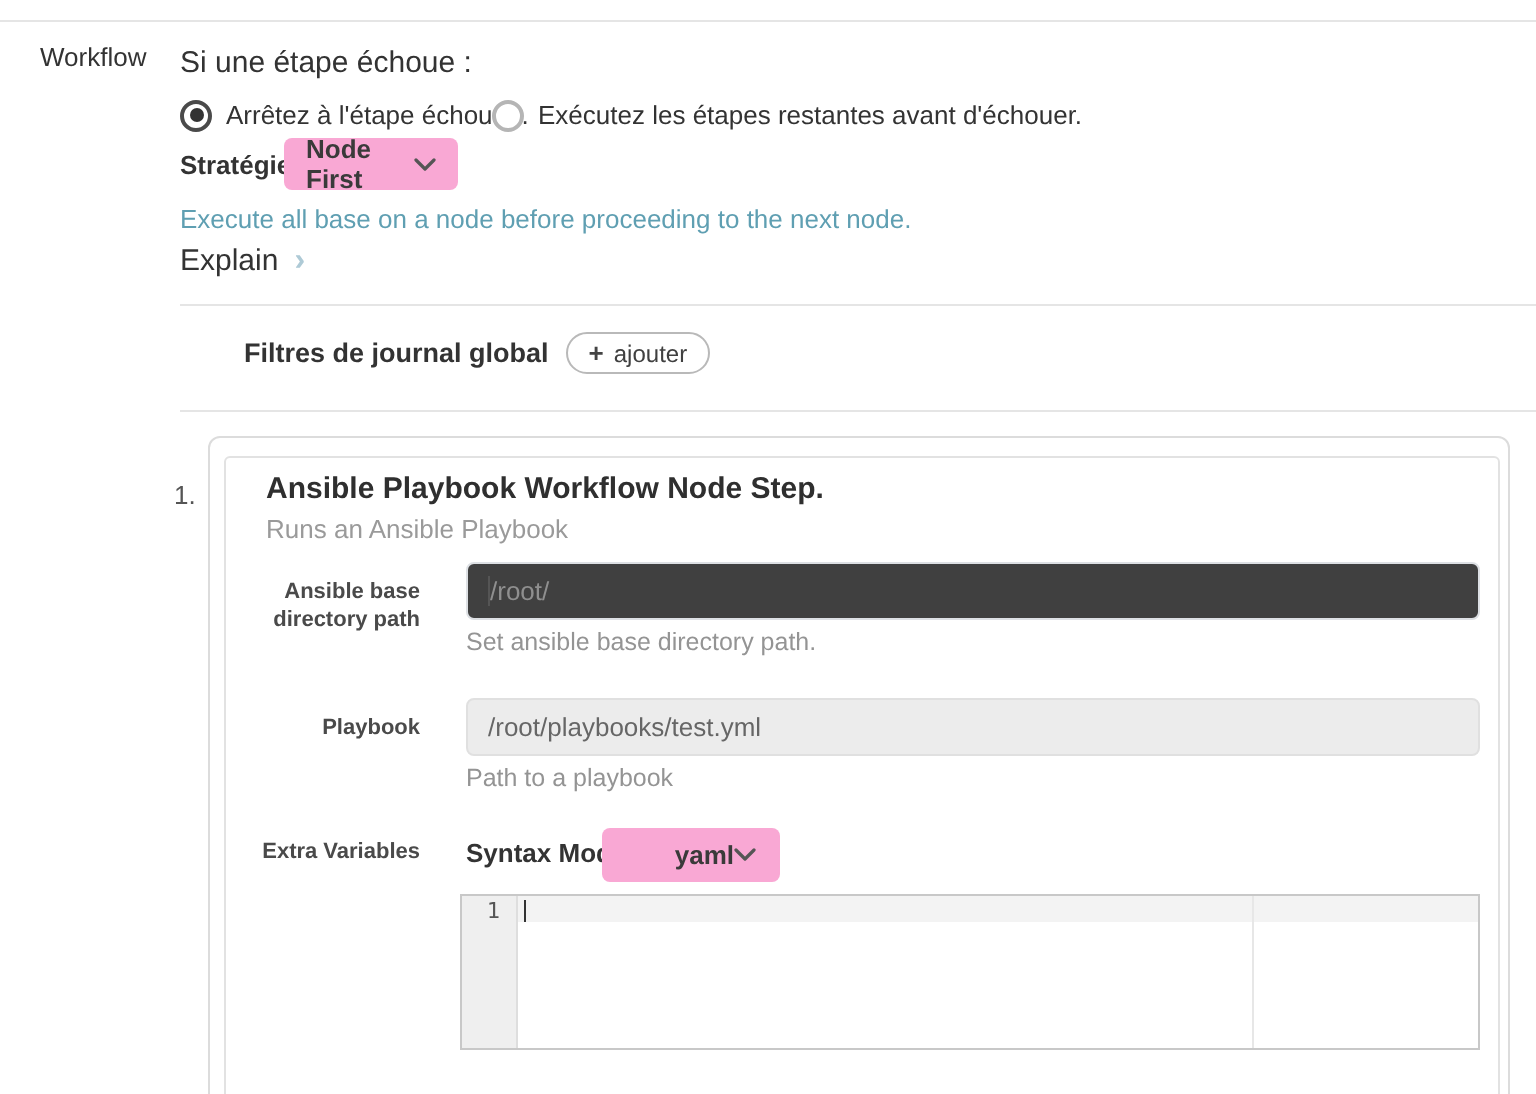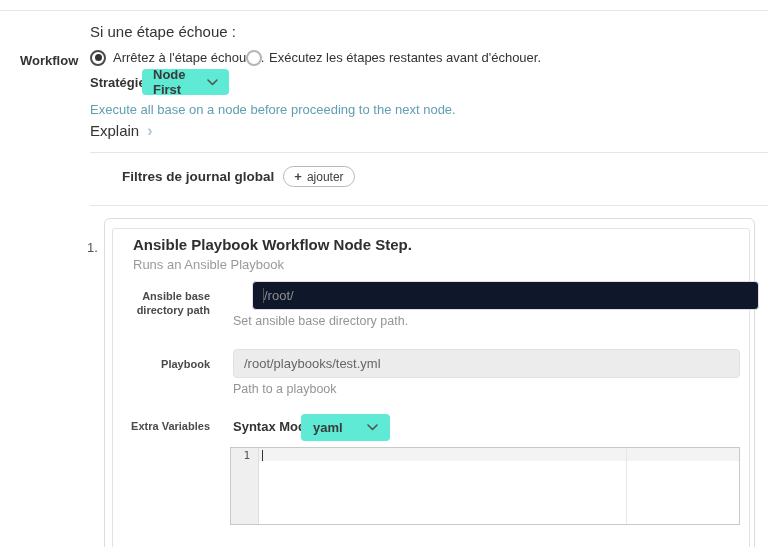--- a/index.html
+++ b/index.html
@@ -5,36 +5,36 @@
   * { box-sizing: border-box; margin: 0; padding: 0; }
   html, body { background: #fff; }
   body { font-family: "Liberation Sans", sans-serif; color: #333; }
   #screen {
     position: relative; width: 768px; height: 547px;
     background: #fff; overflow: hidden;
   }
   .abs { position: absolute; }
   .divider { position: absolute; height: 1px; background: #e5e5e5; }
 
-  .section-label { font-size: 13px; font-weight: bold; color: #333; margin-top: 32px; }
+  .section-label { font-size: 13px; font-weight: normal; color: #333; }
   .prompt { font-size: 15px; color: #333; }
 
   .radio-group { display: flex; align-items: center; gap: 7px; height: 17px; }
   .radio { width: 16px; height: 16px; border-radius: 50%; background: #fff;
            display: inline-flex; align-items: center; justify-content: center; flex: 0 0 auto; }
   .radio.on  { border: 2px solid #4a4a4a; }
   .radio.on::after { content: ""; width: 7px; height: 7px; border-radius: 50%; background: #333; }
   .radio.off { border: 2px solid #b5b5b5; }
   .radio-label { font-size: 13px; color: #333; white-space: nowrap; }
 
   .bold-13 { font-size: 13px; font-weight: bold; color: #333; }
 
   .dropdown {
-    display: inline-flex; align-items: center; justify-content: space-between;
-    background: #5eead4; border-radius: 4px; padding: 0 11px;
+    display: inline-flex; align-items: center; justify-content: flex-end;
+    background: #f9a8d4; border-radius: 4px; padding: 0 11px;
     font-size: 13px; font-weight: bold; color: #3a3a3a; cursor: default;
   }
   .chev svg { display: block; }
 
   .strategy-desc { font-size: 13px; color: #5f9fb2; }
   .explain-row { display: flex; align-items: center; gap: 8px; }
   .explain-chev { font-size: 16px; font-weight: bold; color: #aecad6; line-height: 13px; }
 
   .filters-row { display: flex; align-items: center; gap: 9px; }
   .filters-title { font-size: 13.5px; font-weight: bold; color: #333; }
@@ -54,21 +54,21 @@
   .step-subtitle { font-size: 13px; color: #9a9a9a; }
 
   .field-label { font-size: 11px; font-weight: bold; color: #4a4a4a;
                  text-align: right; line-height: 14px; }
   .help-text { font-size: 12.5px; color: #949494; }
 
   .text-field {
     position: absolute; height: 29px; border-radius: 4px;
     display: flex; align-items: center; padding: 0 10px; font-size: 13px;
   }
-  .text-field.editable { background: #0f172a; border: 1px solid #dde0e4; color: #8f8f8f; margin-left: 19px; }
+  .text-field.editable { background: #404040; border: 1px solid #dde0e4; color: #8f8f8f; }
   .text-field.readonly { background: #ececec; border: 1px solid #e0e0e0; color: #666; }
   .caret { display: inline-block; width: 1px; height: 15px; background: #555; margin-right: 0; }
 
   .editor { position: absolute; background: #fff; border: 1px solid #c8c8c8; }
   .editor .gutter {
     position: absolute; left: 0; top: 0; bottom: 0; width: 28px;
     background: #efefef; border-right: 1px solid #dedede;
     font-family: "DejaVu Sans Mono", monospace; font-size: 11px; color: #555;
     text-align: right; padding: 1px 8px 0 0;
   }

